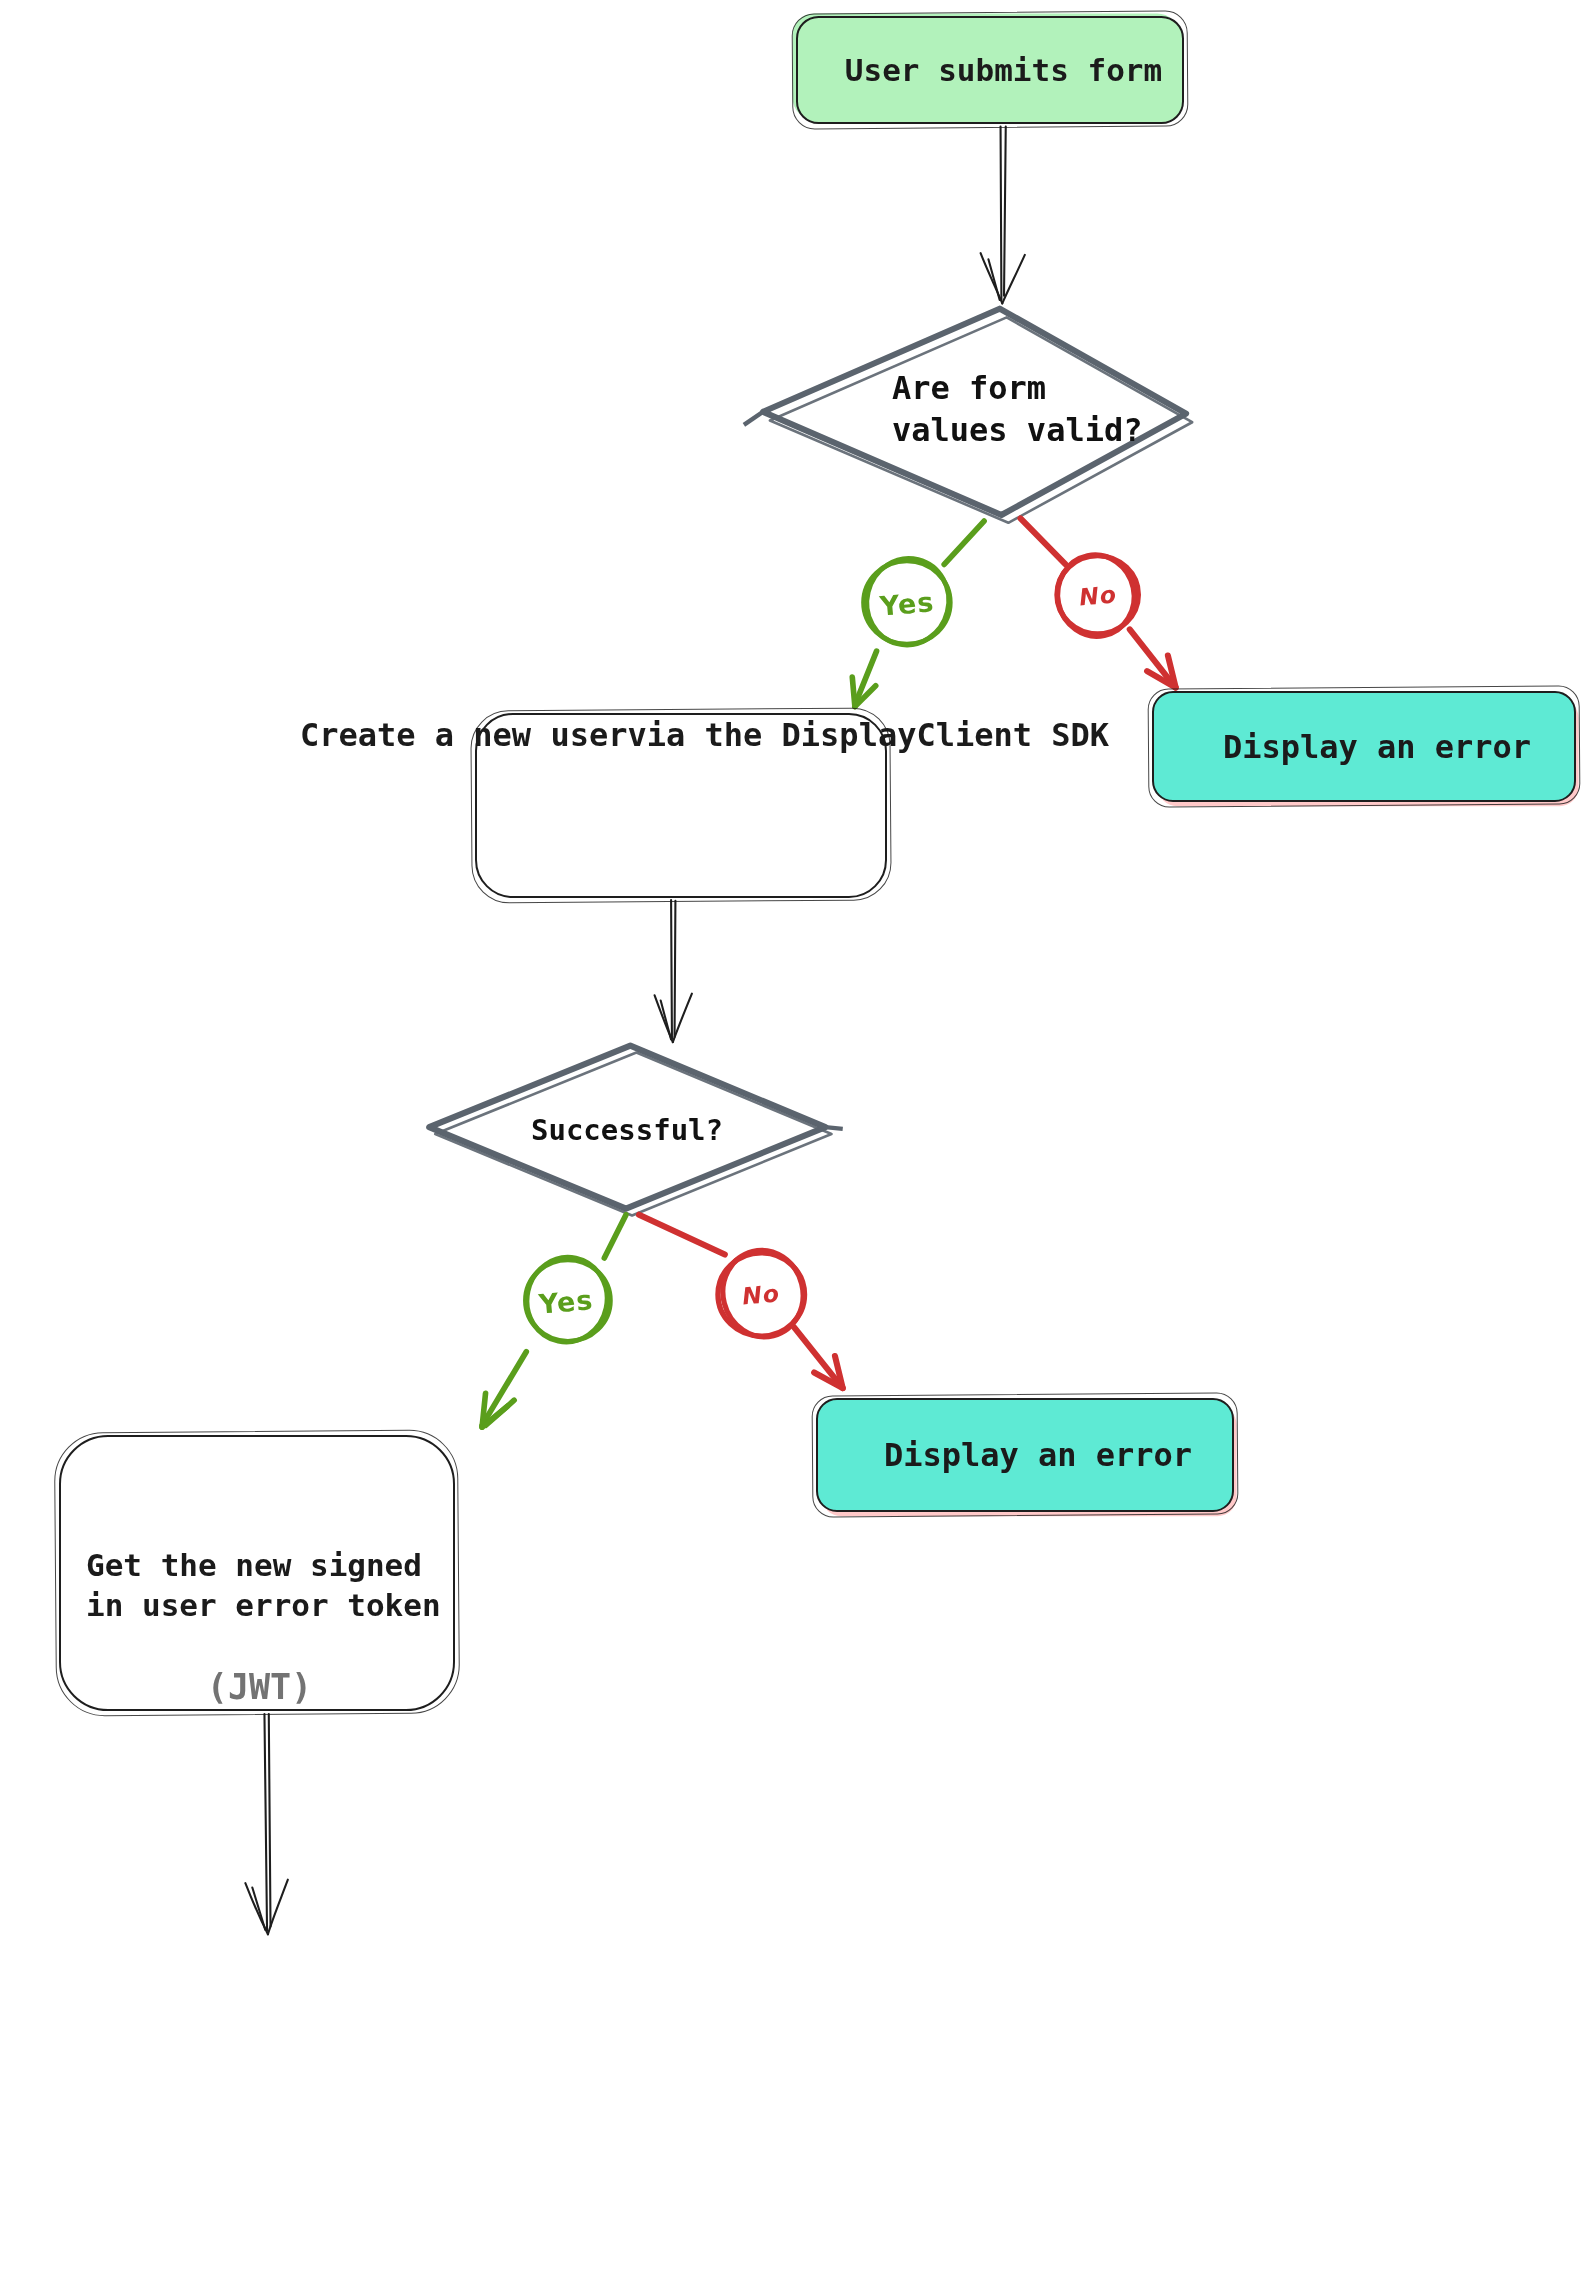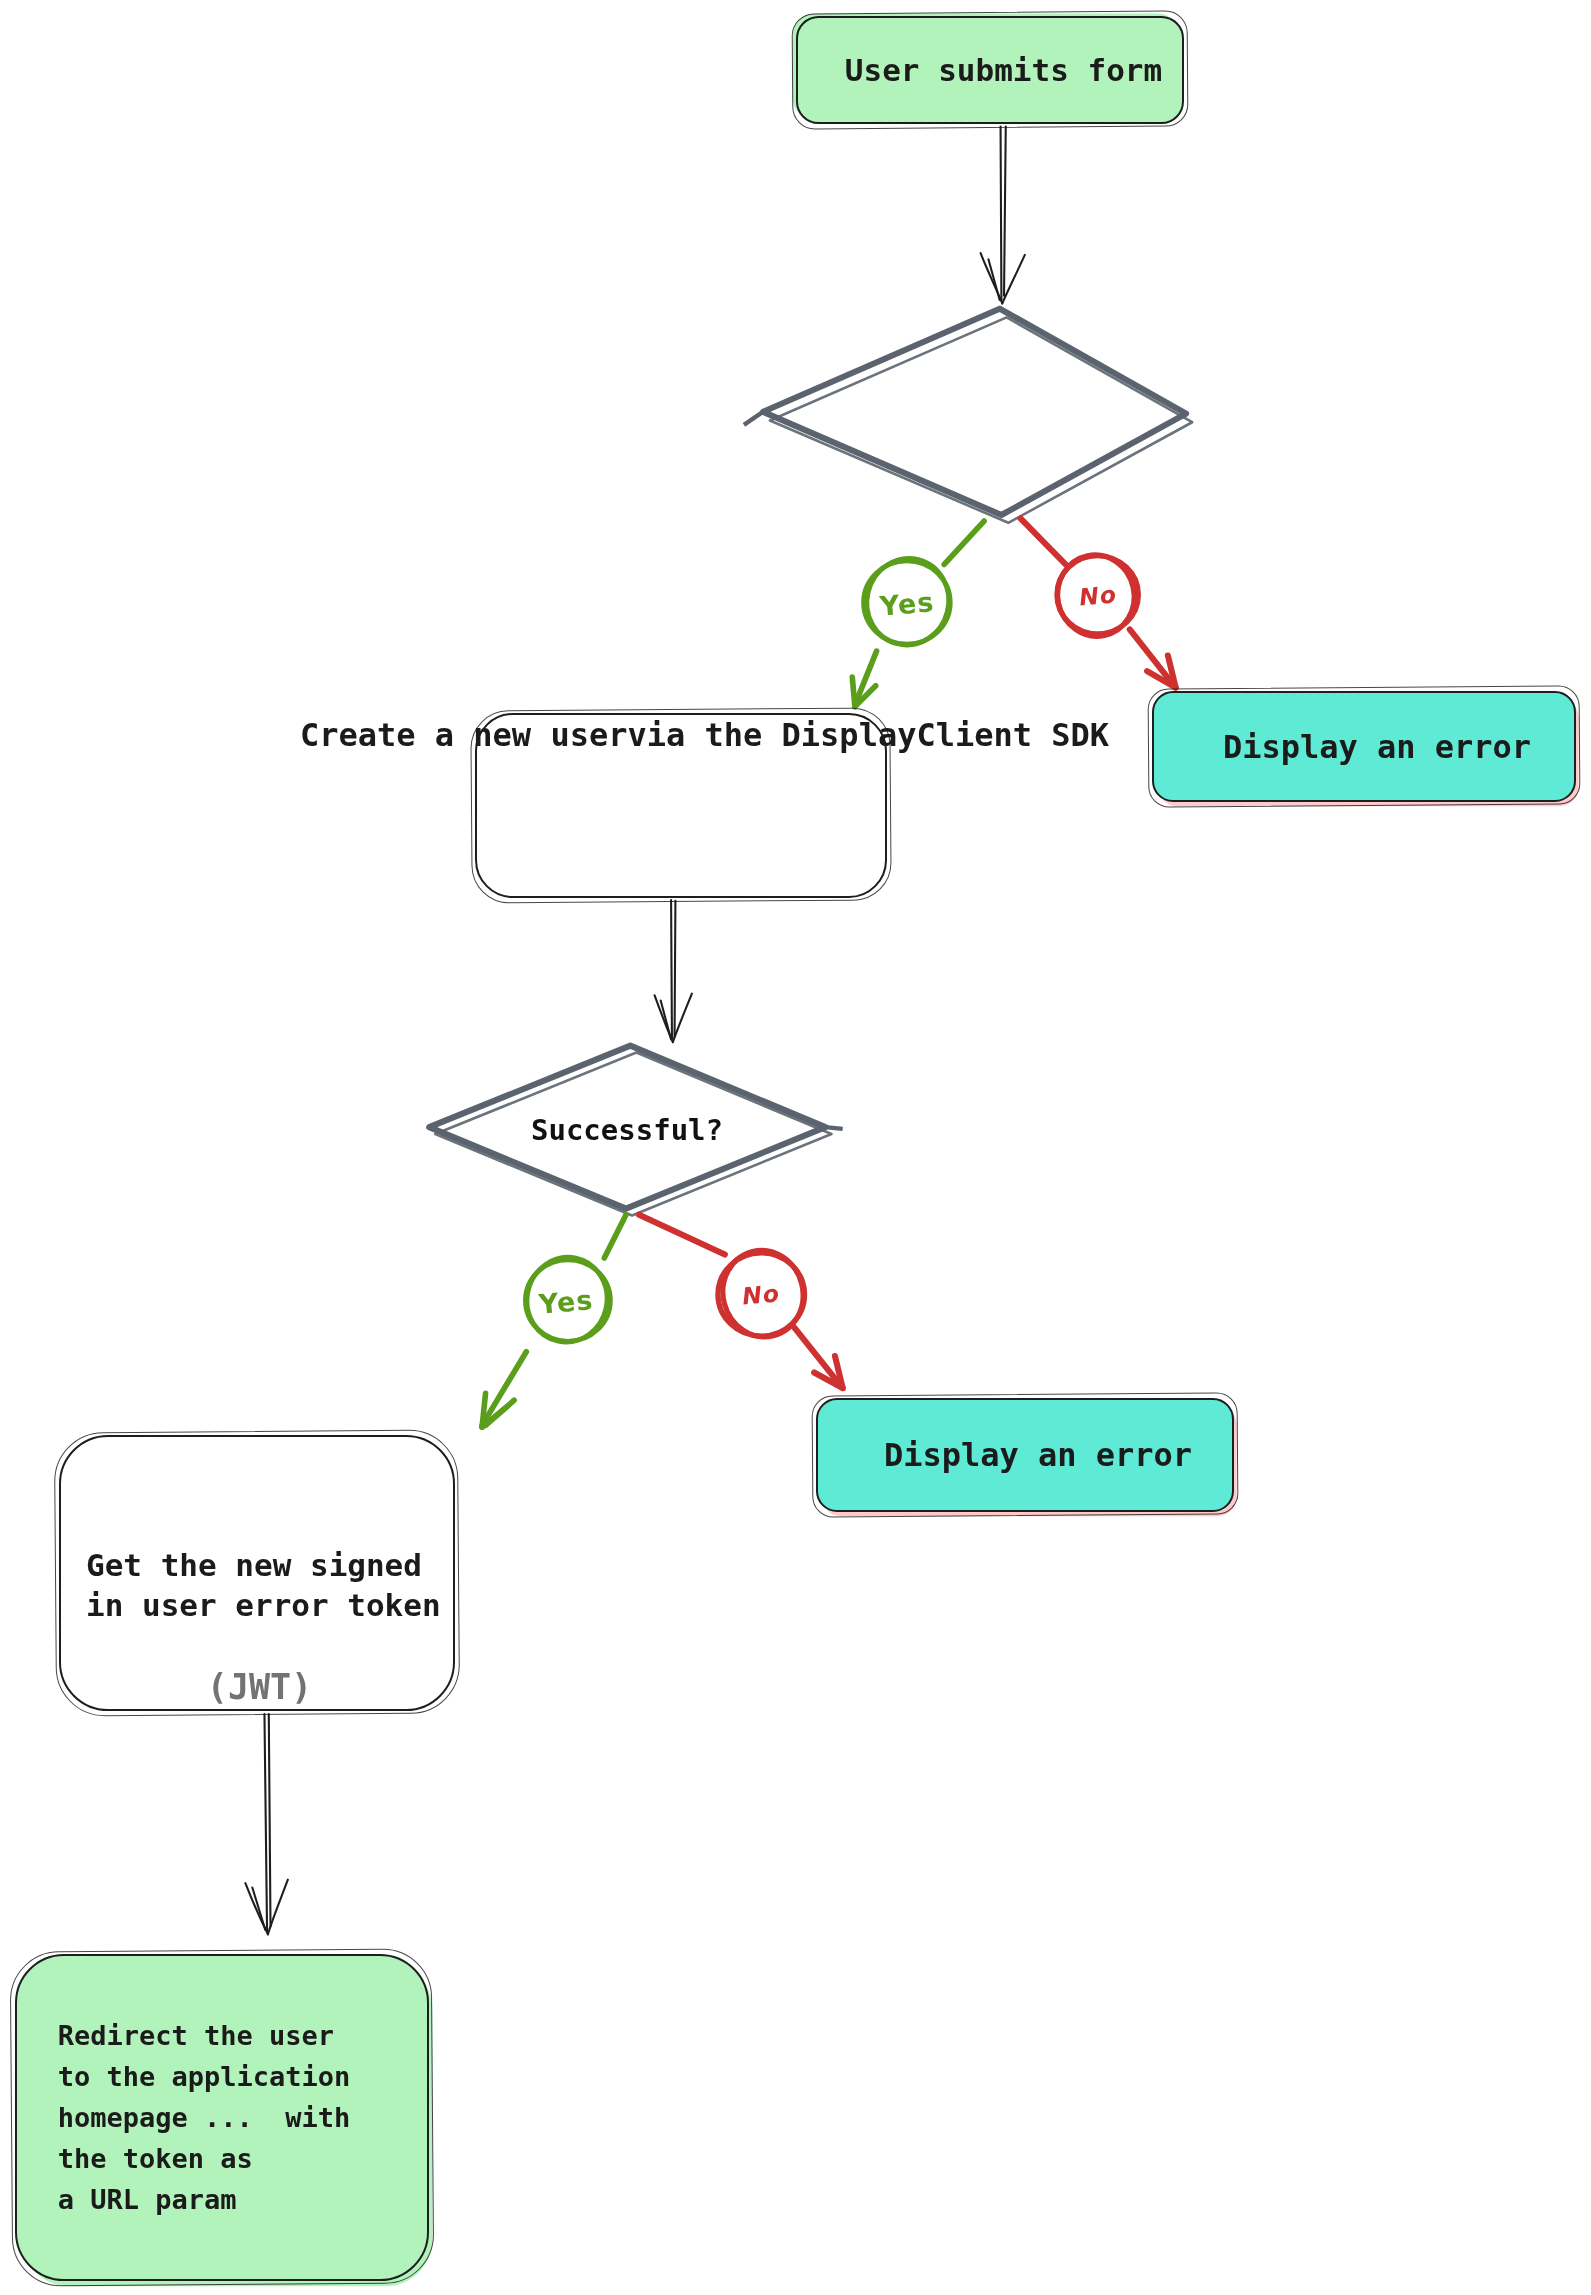--- a/index.html
+++ b/index.html
@@ -186,20 +186,24 @@
       <path d="M283,2172 C292,2195 301,2215 309,2231"></path>
       <path d="M332,2168 C323,2192 314,2214 309,2231"></path>
       <path d="M291,2177 L306,2226"></path>
     </g>
   </svg>
 
   <div class="node start-box centered">
     <span>User submits form</span>
   </div>
 
+  <div class="diamond-text d1-text">
+    <div class="line">Are form</div>
+    <div class="line">values valid?</div>
+  </div>
 
   <div class="node error-box first centered">
     <span>Display an error</span>
   </div>
 
   <div class="node create-box">
     <div class="line">Create a new user</div>
     <div class="line">via the Display</div>
     <div class="line">Client SDK</div>
   </div>
@@ -211,27 +215,20 @@
   <div class="node error-box second centered">
     <span>Display an error</span>
   </div>
 
   <div class="node token-box">
     <div class="line">Get the new signed</div>
     <div class="line">in user error token</div>
     <div class="jwt">(JWT)</div>
   </div>
 
-  <div class="node redirect-box">
-    <div class="line">Redirect the user</div>
-    <div class="line">to the application</div>
-    <div class="line">homepage ...  with</div>
-    <div class="line">the token as</div>
-    <div class="line">a URL param</div>
-  </div>
 
   <div class="edge-label yes" style="left:907px;top:604px;">Yes</div>
   <div class="edge-label no" style="left:1098px;top:596px;">No</div>
   <div class="edge-label yes" style="left:566px;top:1302px;">Yes</div>
   <div class="edge-label no" style="left:761px;top:1295px;">No</div>
 
 </div>
 
 
 </body></html>

